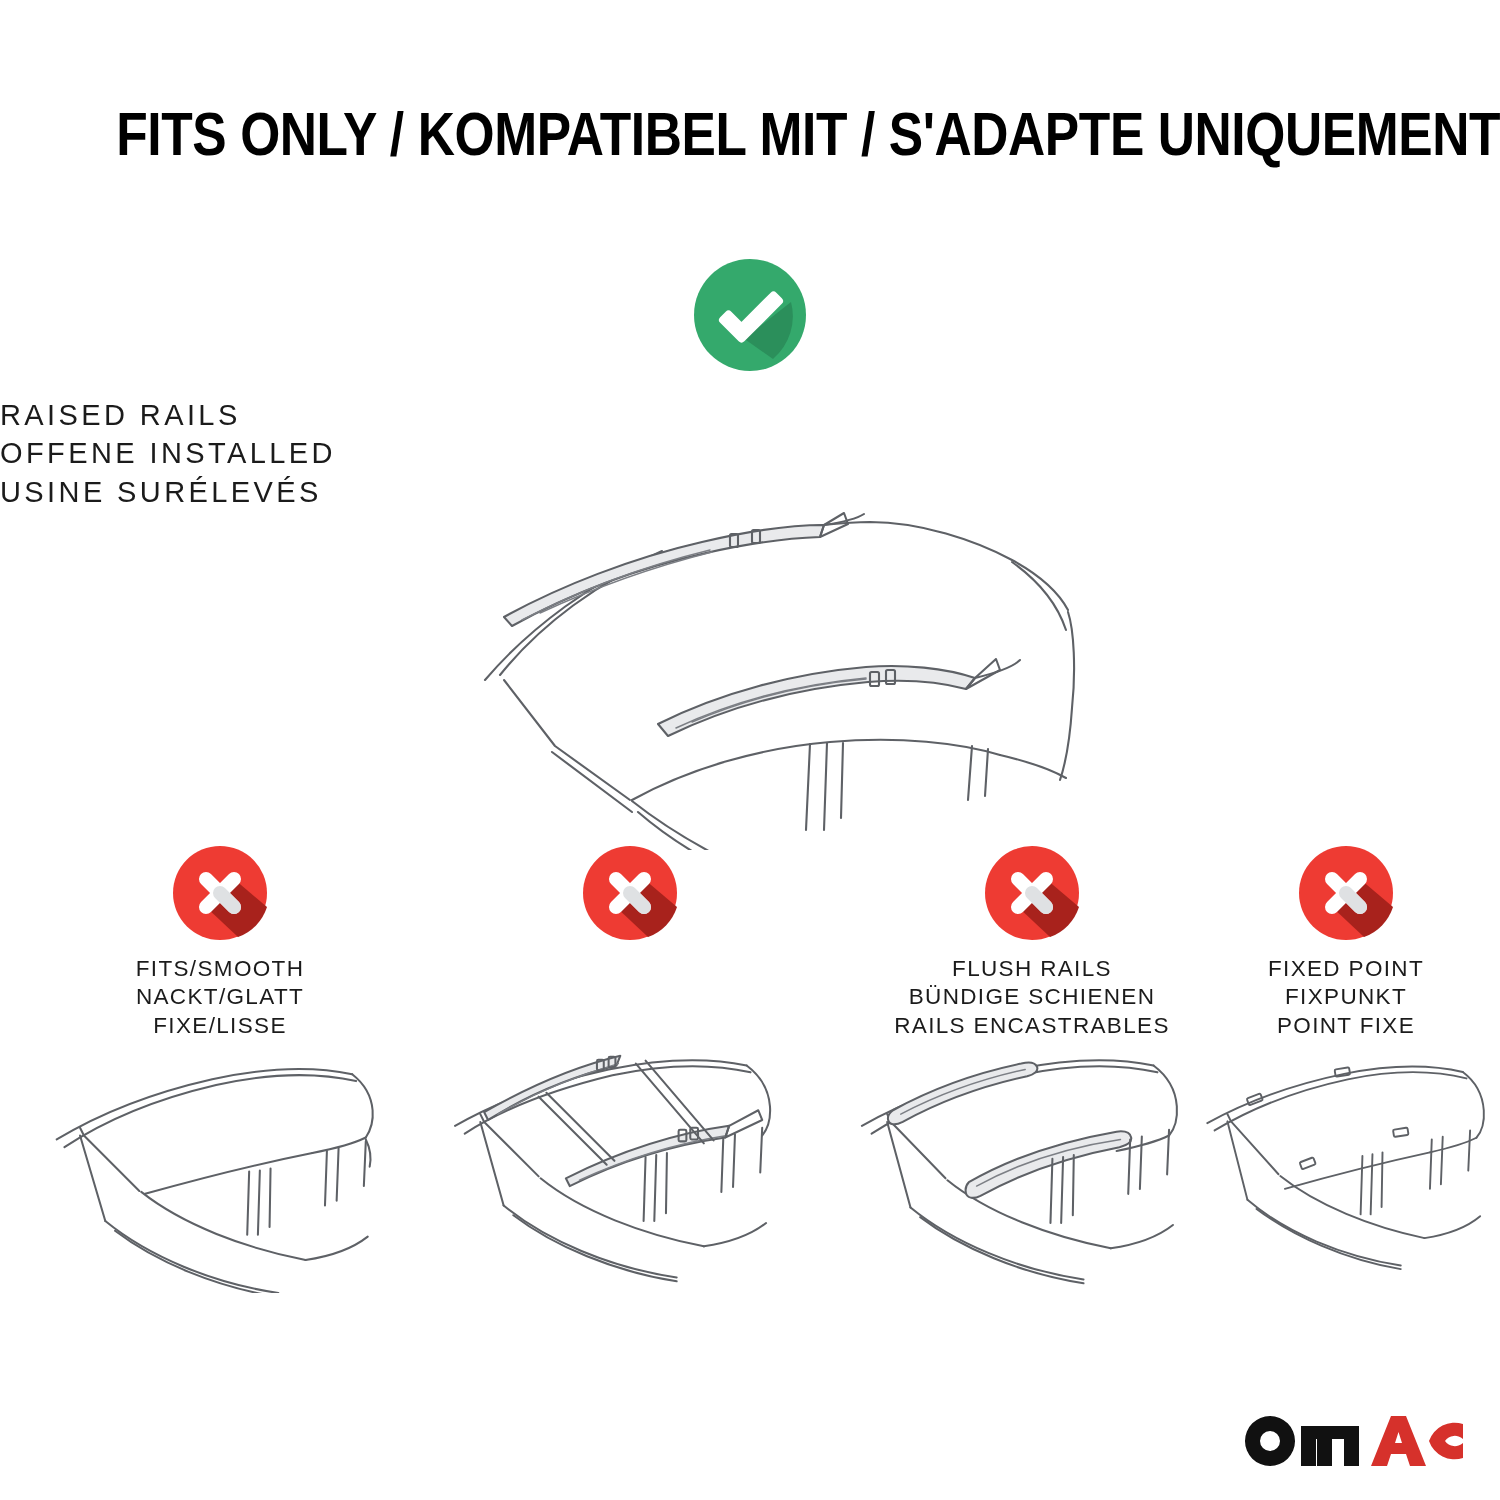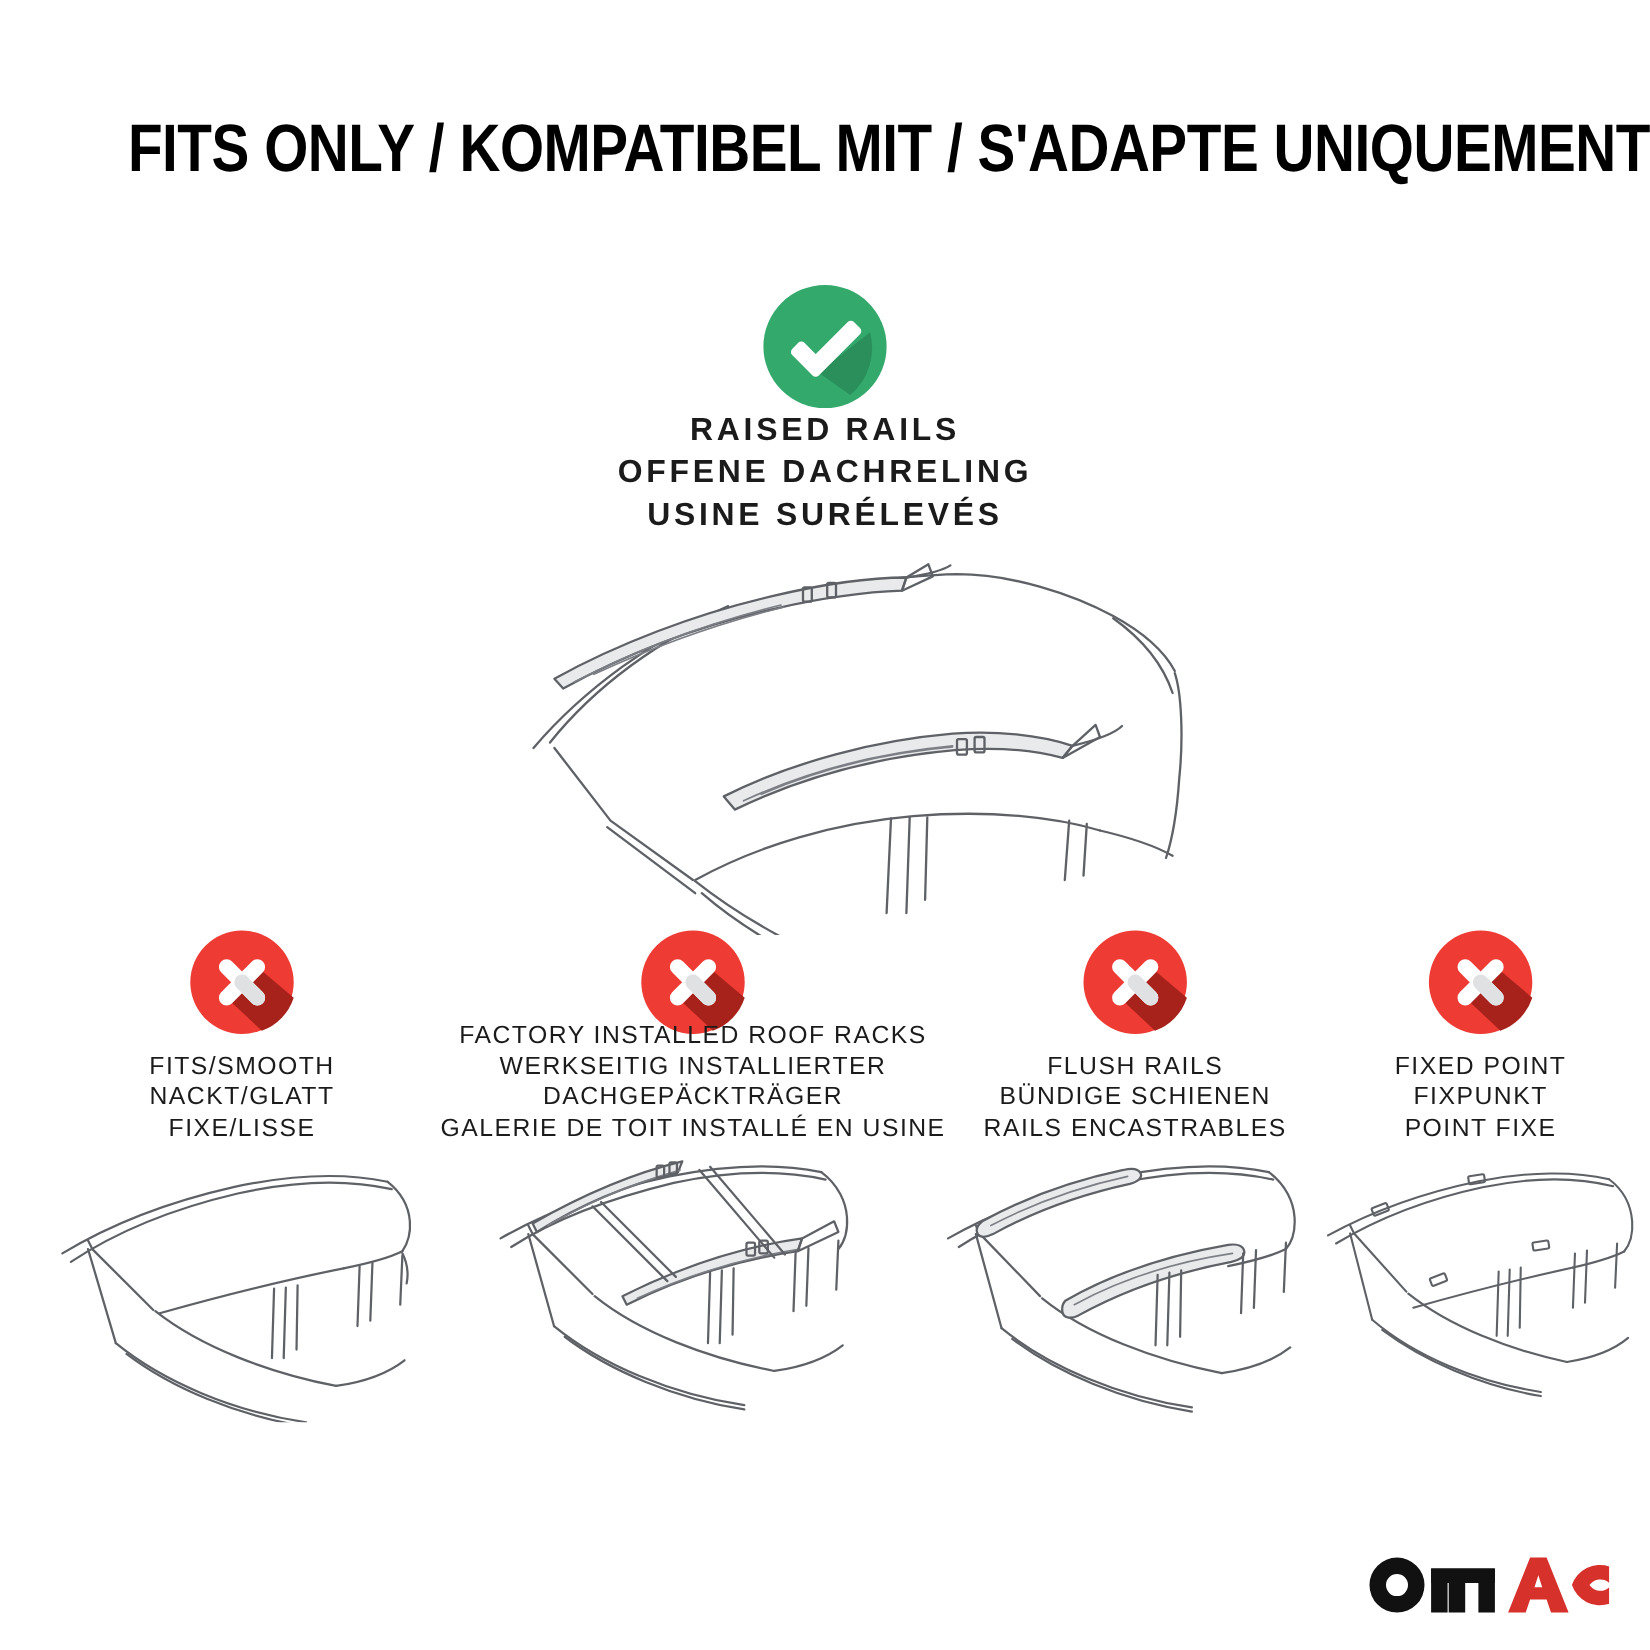--- a/index.html
+++ b/index.html
@@ -32,26 +32,26 @@
   
   .green-block{
     position:absolute;
     left:0;right:0;
     top:258px;
   }
   .icon-wrap{display:flex;justify-content:center;}
   .badge{display:block;}
 
   .fit-label{
-    text-align:center;
+    margin-top:24px;
     font-size:29px;
     letter-spacing:3.4px;
     line-height:1.32;
     color:#1b1b1b;
-    font-weight:700;
+    font-weight:400;
   }
   .fit-label div{white-space:nowrap;}
 
   .hero-illo{
     position:absolute;
     left:50%;
     transform:translateX(-50%);
     top:500px;
     width:700px;
     height:350px;
@@ -129,21 +129,21 @@
     <div class="icon-wrap">
       <svg class="badge" width="114" height="114" viewBox="0 0 114 114">
         <circle cx="57" cy="57" r="56" fill="#34a96c"></circle>
         <path d="M47.5 66.5 L57 76 L98 44 A56 56 0 0 1 80 101 L44.5 76 Z" fill="#2b8f5b"></path>
         <path d="M35.5 56.5 L30 62 L48.5 80.5 L86 43 L80.5 37.5 L48.5 69.5 Z" fill="#ffffff" stroke="#ffffff" stroke-width="8" stroke-linejoin="round" stroke-linecap="round"></path>
       </svg>
     </div>
 
     <div class="fit-label">
       <div>RAISED RAILS</div>
-      <div>OFFENE DACHRELING</div>
+      <div>OFFENE INSTALLED</div>
       <div>USINE SURÉLEVÉS</div>
     </div>
   </div>
 
   <div class="hero-illo">
     <svg viewBox="0 0 700 350" width="700" height="350">
 
       <path class="ln" d="M100 175 C140 125 200 80 265 54"></path>
       <path class="ln" d="M85 180 C130 127 195 80 262 51"></path>
       <path class="ln" d="M104 180 L155 246 L230 300"></path>
@@ -238,26 +238,20 @@
         <svg class="badge" width="96" height="96" viewBox="0 0 96 96">
           <circle cx="48" cy="48" r="47" fill="#ee3b33"></circle>
           <path d="M48 48 L62 34 L95 62 A47 47 0 0 1 66 92 L34 62 Z" fill="#a8221c"></path>
           <g stroke="#ffffff" stroke-width="14" stroke-linecap="round">
             <line x1="34" y1="34" x2="62" y2="62"></line>
             <line x1="62" y1="34" x2="34" y2="62"></line>
           </g>
           <line x1="48" y1="48" x2="62" y2="62" stroke="#dfe1e3" stroke-width="14" stroke-linecap="round"></line>
         </svg>
       </div>
-      <div class="caption">
-        <div>FACTORY INSTALLED ROOF RACKS</div>
-        <div>WERKSEITIG INSTALLIERTER</div>
-        <div>DACHGEPÄCKTRÄGER</div>
-        <div>GALERIE DE TOIT INSTALLÉ EN USINE</div>
-      </div>
       <div class="roof">
         <svg viewBox="0 0 380 250" width="370" height="243">
 
           <path class="ln" d="M10 78 C52 54 108 33 168 20 C222 9 272 8 310 16"></path>
           <path class="ln" d="M20 86 C60 60 114 40 172 26 C224 15 274 14 314 23"></path>
           <path class="ln" d="M36 66 L40 74 L96 130"></path>
           <path class="ln" d="M98 132 C140 166 204 190 266 202"></path>
           <path class="ln" d="M310 16 C326 28 333 44 334 58 C335 72 331 82 326 88"></path>
           <path class="ln" d="M266 202 C294 198 316 189 330 178"></path>
 

